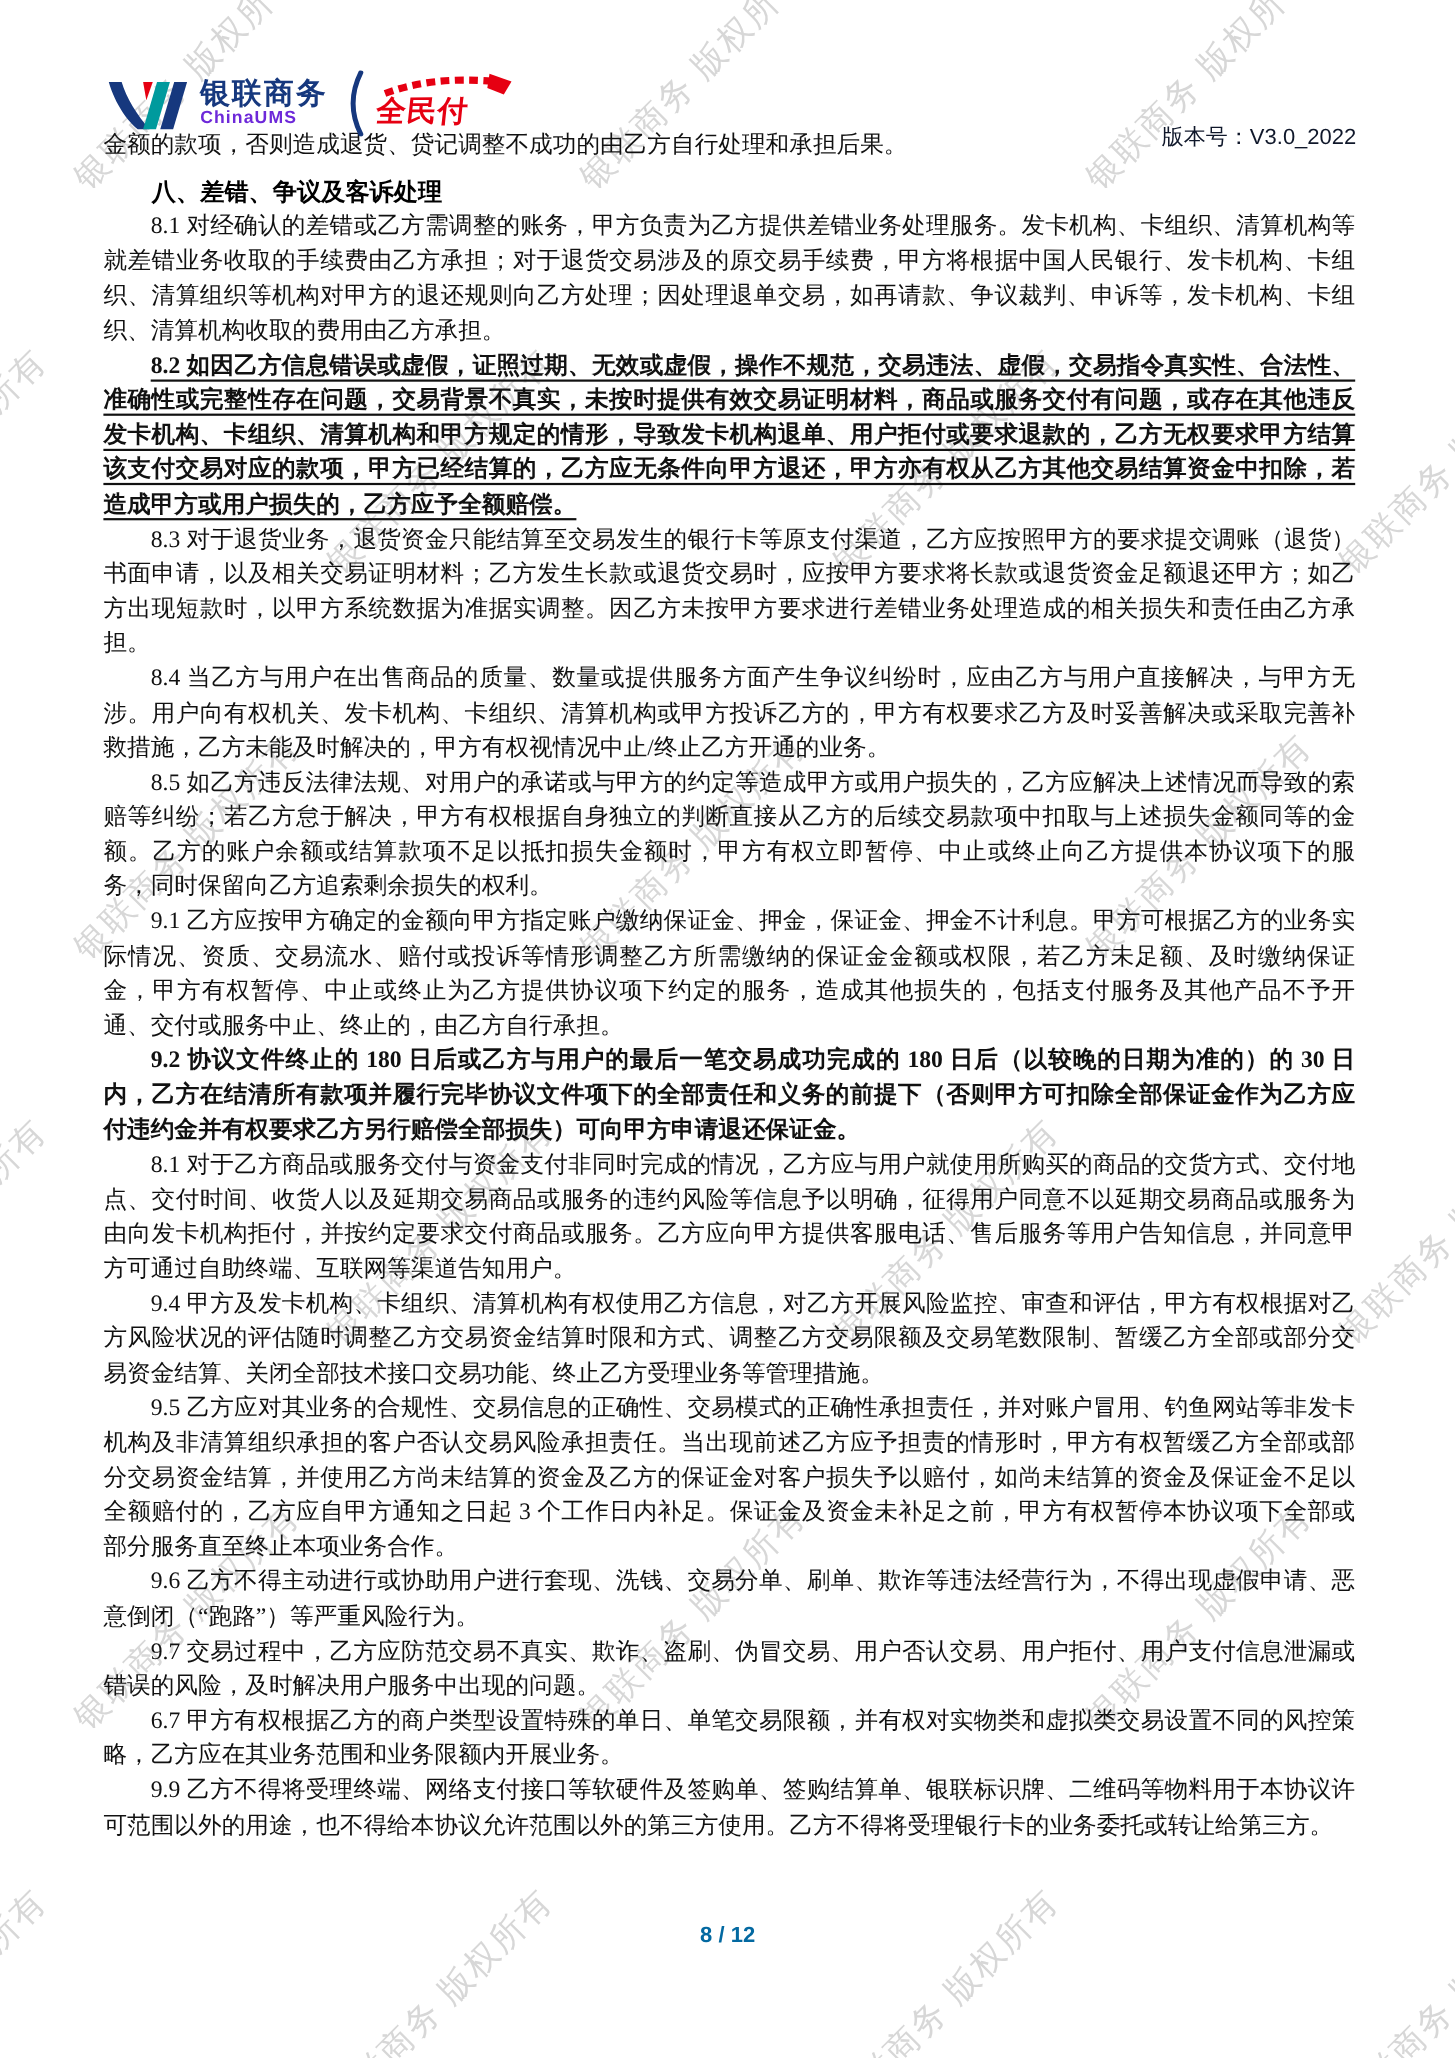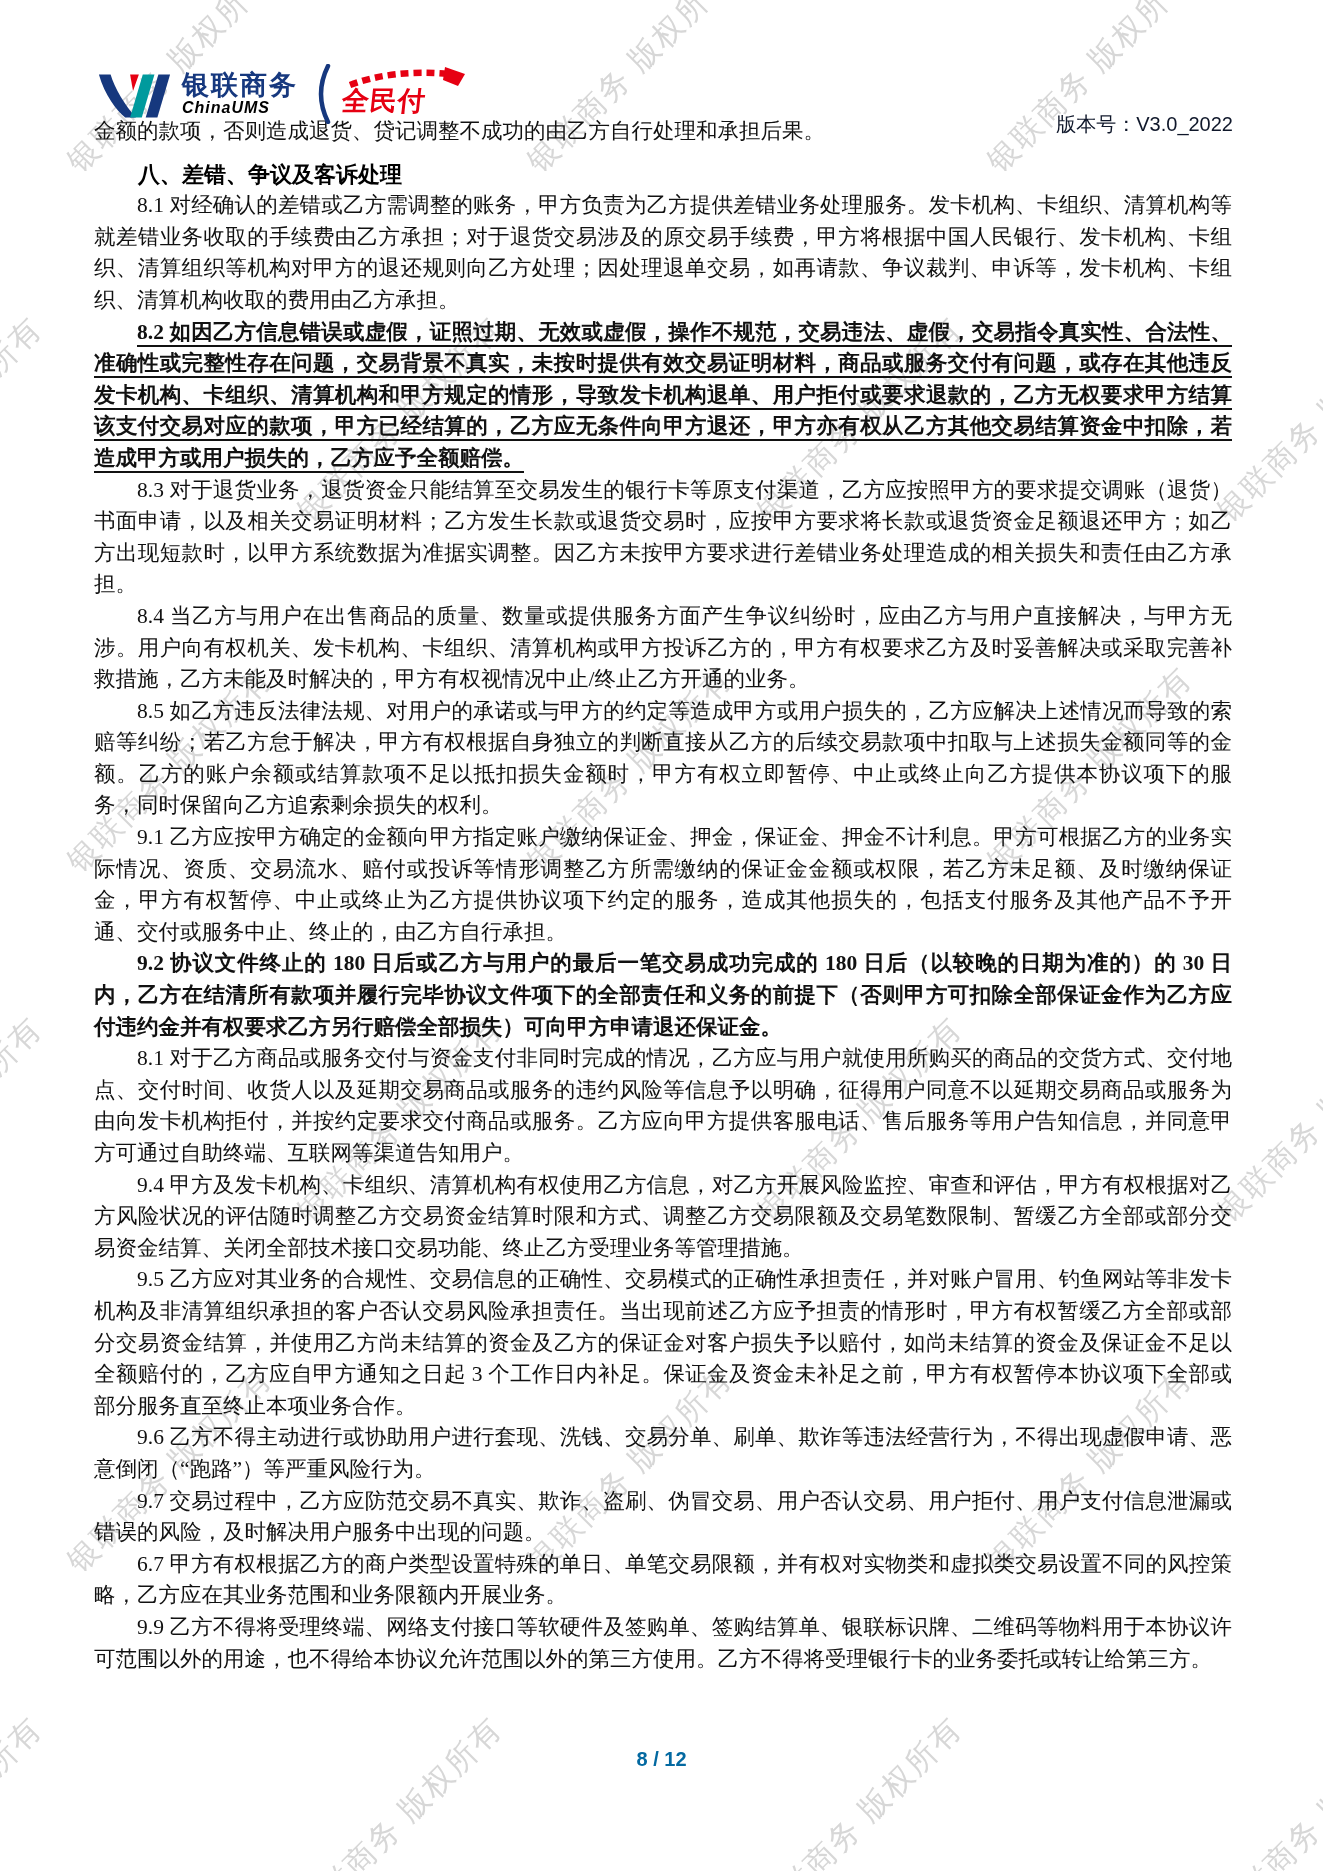--- a/index.html
+++ b/index.html
@@ -26,21 +26,21 @@
   .header{position:absolute;left:95px;right:90px;top:64px;height:66px;z-index:2;}
   .logo{position:absolute;left:0;top:0;display:flex;align-items:center;}
   .logo-mark{display:block;}
   .logo-text{margin-left:9px;line-height:1;}
   .brand-cn{
     font-family:"Liberation Sans","DejaVu Sans",sans-serif;
     font-weight:bold;font-size:27px;color:#16387e;letter-spacing:2px;
   }
   .brand-en{
     font-family:"Liberation Sans","DejaVu Sans",sans-serif;
-    font-weight:bold;font-style:italic;font-size:16px;color:#000000;margin-top:1px;letter-spacing:1px;
+    font-weight:bold;font-size:16px;color:#6d28d9;margin-top:1px;letter-spacing:1px;
   }
   .logo-divider{margin:0 10px 0 14px;display:block;}
   .product{position:relative;padding-top:14px;}
   .product-name{
     font-family:"Liberation Sans","DejaVu Sans",sans-serif;
     font-weight:bold;font-size:27px;color:#e60012;
     display:inline-block;transform:skewX(-6deg);letter-spacing:1px;
   }
   .flag{position:absolute;top:-4px;left:6px;}
   .version{

